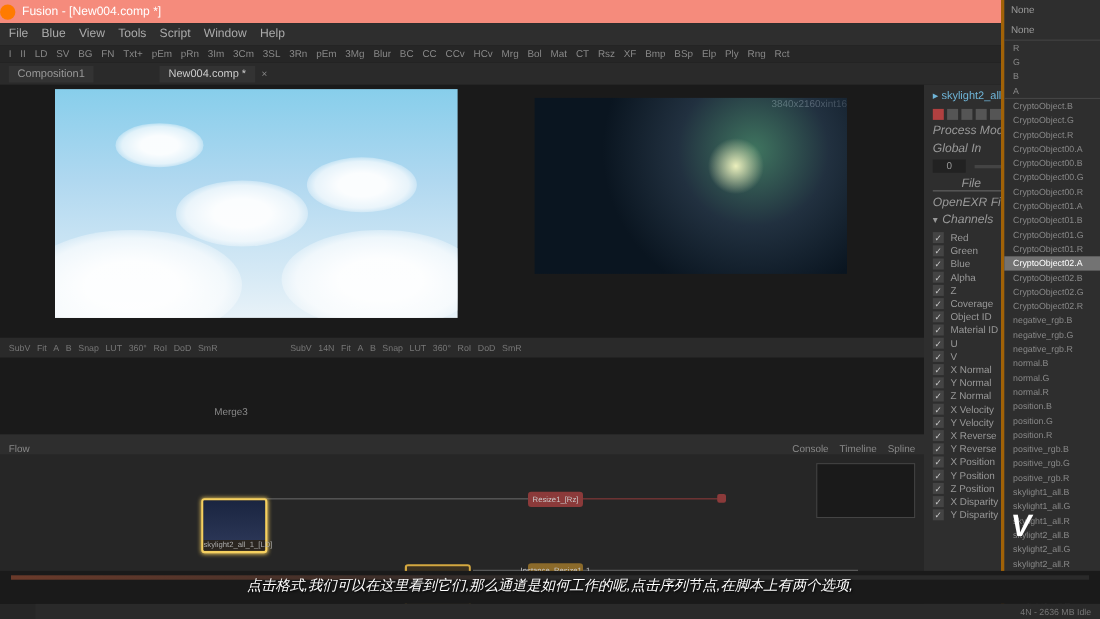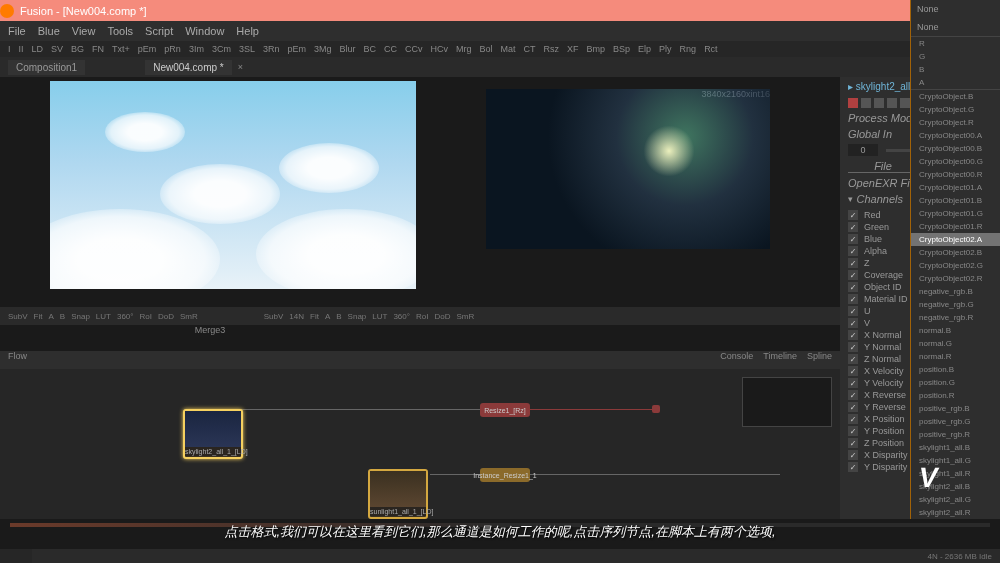--- a/index.html
+++ b/index.html
@@ -18,23 +18,23 @@
 .left-area { flex: 1; display: flex; flex-direction: column; }
 .viewers { height: 230px; display: flex; gap: 70px; padding: 4px 50px 4px 50px; }
 .viewer { position: relative; }
 .viewer-label { position: absolute; top: 0; right: 0; color: #666; font-size: 9px; }
 .viewer1 { width: 366px; height: 208px; background: linear-gradient(180deg, #87ceeb 0%, #b0d8f0 40%, #e8f2f8 100%); position: relative; overflow: hidden; }
 .cloud { position: absolute; background: radial-gradient(ellipse, rgba(255,255,255,0.95) 30%, rgba(255,255,255,0.7) 60%, transparent 80%); border-radius: 50%; }
 .viewer2 { width: 284px; height: 160px; background: radial-gradient(circle at 70% 30%, rgba(120,255,200,0.4) 0%, rgba(50,100,150,0.3) 30%, #0a1520 60%); position: relative; }
 .flare { position: absolute; top: 20%; right: 25%; width: 60px; height: 60px; background: radial-gradient(circle, rgba(255,255,200,0.9), transparent 60%); border-radius: 50%; }
 .viewer-toolbar { height: 18px; background: #2a2a2a; display: flex; align-items: center; padding: 0 8px; gap: 6px; }
 .viewer-toolbar span { color: #777; font-size: 8px; }
-.viewer-name { text-align: center; color: #888; font-size: 9px; height: 26px; }
+.viewer-name { text-align: center; color: #888; font-size: 9px; height: 26px; margin-top: 44px; }
 .flow-area { flex: 1; background: #262626; position: relative; }
-.flow-tabs { height: 18px; background: #2e2e2e; display: flex; align-items: flex-start; padding: 0 8px; gap: 10px; }
+.flow-tabs { height: 18px; background: #2e2e2e; display: flex; align-items: flex-end; padding: 0 8px; gap: 10px; }
 .flow-tabs span { color: #888; font-size: 9px; }
 .flow-canvas { position: relative; width: 100%; height: calc(100% - 18px); }
 .node { position: absolute; border-radius: 3px; }
 .node-loader { width: 60px; height: 50px; background: #3a3020; border: 2px solid #d4a840; }
 .node-loader.selected { border: 2px solid #f5d060; box-shadow: 0 0 4px #f5d060; }
 .node-thumb { width: 100%; height: 36px; background: linear-gradient(180deg, #2a3550 0%, #3a4560 100%); }
 .node-label { color: #aaa; font-size: 7px; text-align: center; padding: 1px 0; background: #2a2520; }
 .node-tool { width: 50px; height: 14px; background: #8b3a3a; border-radius: 3px; display: flex; align-items: center; justify-content: center; }
 .node-tool span { color: #ccc; font-size: 7px; }
 .node-tool.orange { background: #8b6a2a; }
@@ -44,21 +44,21 @@
 .inspector-title { color: #6fb5d8; font-size: 10px; padding: 4px 8px; }
 .inspector-icons { display: flex; gap: 3px; padding: 2px 8px; }
 .insp-icon { width: 10px; height: 10px; }
 .prop-row { display: flex; align-items: center; padding: 2px 8px; gap: 4px; }
 .prop-label { color: #999; font-size: 11px; flex: 1; font-style: italic; }
 .prop-val { color: #999; font-size: 9px; background: #222; padding: 1px 6px; min-width: 30px; text-align: center; }
 .channels-list { padding: 2px 0; }
 .ch-row { display: flex; align-items: center; padding: 1px 8px; gap: 6px; }
 .ch-check { width: 10px; height: 10px; background: #444; display: flex; align-items: center; justify-content: center; color: #ccc; font-size: 8px; }
 .ch-label { color: #999; font-size: 9px; }
-.crypto-panel { position: absolute; top: 0; right: 0; width: 90px; background: #2e2e2e; height: 100%; border-left: 1px solid #a16207; }
+.crypto-panel { position: absolute; top: 0; right: 0; width: 90px; background: #2e2e2e; height: 100%; border-left: 3px solid #a16207; }
 .crypto-head { padding: 4px 6px; color: #999; font-size: 9px; }
 .crypto-list { }
 .crypto-item { padding: 2px 8px; color: #888; font-size: 8px; cursor: pointer; }
 .crypto-item.selected { background: #737373; color: #fff; }
 .logo { position: absolute; bottom: 60px; right: 15px; width: 110px; height: 50px; display: flex; align-items: center; justify-content: center; }
 .logo-text { color: #ddd; font-size: 14px; font-weight: bold; letter-spacing: 2px; }
 .logo-v { color: #fff; font-size: 28px; font-weight: bold; margin-right: 4px; transform: skewX(-10deg); }
 .status-bar { position: absolute; bottom: 0; left: 0; right: 0; height: 14px; background: #2a2a2a; display: flex; align-items: center; justify-content: flex-end; padding: 0 8px; margin-left: 32px; }
 .status-bar span { color: #777; font-size: 8px; }
 .subtitle { position: absolute; bottom: 22px; left: 50%; transform: translateX(-50%); text-align: center; width: 90%; font-style: italic; }

